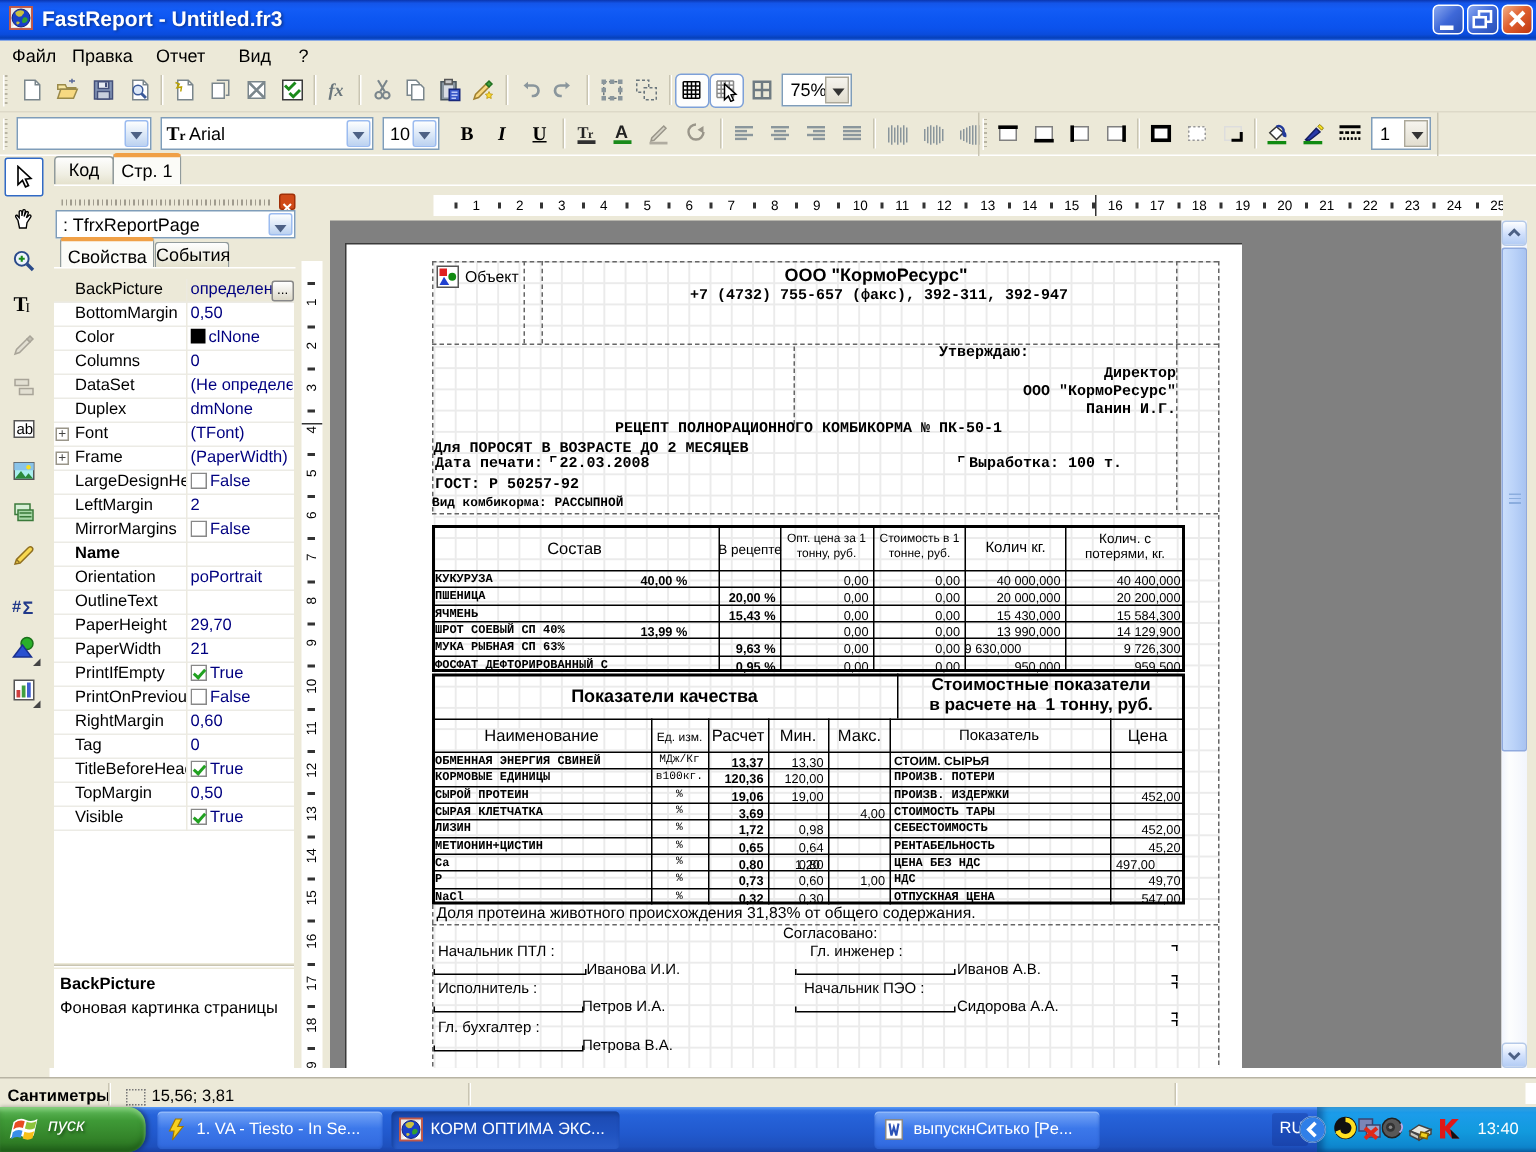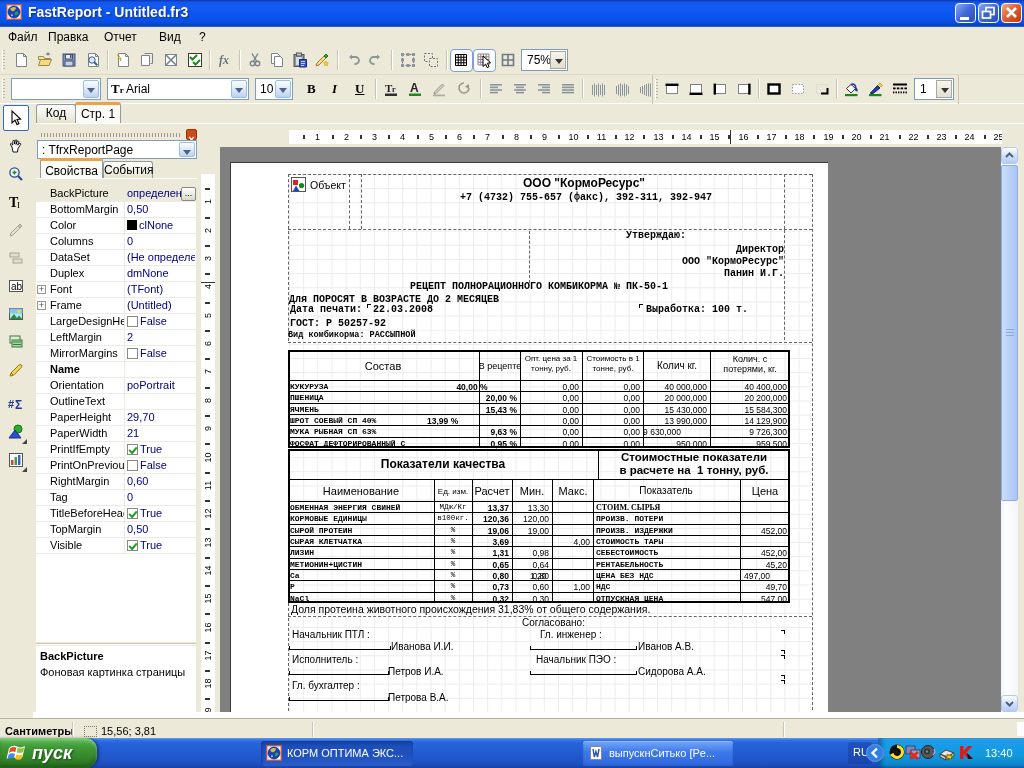--- a/index.html
+++ b/index.html
@@ -563,21 +563,21 @@
 <div class="prow" style="top:153px;">
       <span class="exp">+</span>
       <div class="pname" style="">Font</div>
       <div class="pdiv" style="position:absolute;left:88px;top:0;width:1px;height:16px;background:#eceae0"></div>
       <div class="pval">(TFont)</div>
     </div>
 <div class="prow" style="top:169px;">
       <span class="exp">+</span>
       <div class="pname" style="">Frame</div>
       <div class="pdiv" style="position:absolute;left:88px;top:0;width:1px;height:16px;background:#eceae0"></div>
-      <div class="pval">(Untitled)</div>
+      <div class="pval">(PaperWidth)</div>
     </div>
 <div class="prow" style="top:185px;">
       <div class="pname" style="">LargeDesignHeight</div>
       <div class="pdiv" style="position:absolute;left:88px;top:0;width:1px;height:16px;background:#eceae0"></div>
       <div class="pval"><span class="chk"></span>False</div>
     </div>
 <div class="prow" style="top:201px;">
       <div class="pname" style="">LeftMargin</div>
       <div class="pdiv" style="position:absolute;left:88px;top:0;width:1px;height:16px;background:#eceae0"></div>
       <div class="pval">2</div>
@@ -777,21 +777,27 @@
 </div>
 <div class="a" style="left:0;top:738px;width:1024px;height:30px;background:linear-gradient(180deg,#5a9cf8 0%,#3370e0 8%,#2663da 18%,#2159cd 60%,#1e50bd 88%,#1941a5 100%)">
 <div class="a" style="left:-2px;top:0px;width:99px;height:30px;border-radius:0 12px 12px 0;background:linear-gradient(180deg,#62bb5c,#3f9a37 30%,#338329 70%,#2a7322);box-shadow:inset 0 2px 3px #88d080,inset 0 -3px 4px #1e5c18,2px 0 3px rgba(0,0,0,.35)">
 <svg width="24" height="24" viewBox="0 0 24 24" style="position:absolute;left:7px;top:3px">
 <path d="M4 7 q4-3.5 8-1.5 q4 2 8-.5 l-2.5 11 q-4 2.5-8 .5 q-4-2-8 1.5z" fill="#fff"></path>
 <path d="M5 7.5 q3-2.3 6.5-1 l-1.2 4.5 q-3.5-1.3-6.5 1z" fill="#e84c22"></path>
 <path d="M12.8 6.8 q3.5 1.5 6.5-.3 l-1.2 4.6 q-3 1.8-6.5.2z" fill="#8cc43c"></path>
 <path d="M3.5 13.8 q3-2.3 6.5-1 l-1.2 4.7 q-3.5-1.3-6.3 1z" fill="#3a8ee8"></path>
 <path d="M11.3 13.5 q3.5 1.5 6.5-.3 l-1.1 4.6 q-3 1.8-6.6.2z" fill="#f8c018"></path>
 </svg>
-<div class="a" style="left:34px;top:5px;color:#fff;font-weight:bold;font-style:italic;font-size:18px;text-shadow:1px 1px 2px #1a4a14">пуск</div>
+<div class="a" style="left:34px;top:5px;color:#fff;font-weight:normal;font-style:italic;font-size:12px;text-shadow:1px 1px 2px #1a4a14">пуск</div>
+    </div>
+<div class="a task" style="left:105px;width:150px">
+      <span class="ic"><svg width="16" height="16" viewBox="0 0 16 16">
+          <path d="M7 1 L3 9 h3 L5 15 L12 6 H8.5 L11 1z" fill="#f8d020" stroke="#a07800" stroke-width=".8"></path>
+        </svg></span>
+      <span class="tx">1. VA - Tiesto - In Se...</span>
     </div>
 <div class="a task taskact" style="left:261px;width:152px">
       <span class="ic"><svg width="16" height="16" viewBox="0 0 16 16">
           <rect x="0.5" y="0.5" width="15" height="15" fill="#e8e8e8" stroke="#c05848" stroke-width="1.6"></rect>
           <polygon points="2,14 14,2 14,14" fill="#fff"></polygon>
           <circle cx="8" cy="8" r="6" fill="#1840c8" stroke="#0a1a70" stroke-width=".6"></circle>
           <path d="M4.2 4.4 Q6.5 2.2 9.5 3.2 Q10.8 4.6 9.2 5.6 Q8.6 7.4 6.4 7.2 Q4.4 6.6 4.2 4.4Z" fill="#c8c040"></path>
           <path d="M9.8 7.6 Q12.6 7.2 12.4 9.6 Q11 11.8 9 11.2 Q8.2 9.2 9.8 7.6Z" fill="#30a030"></path>
           <path d="M5 10.5 Q6.6 9.8 7.2 11.2 Q6.4 12.8 5.2 12.2 Q4.6 11.2 5 10.5Z" fill="#c8c040"></path>
         </svg></span>
@@ -894,21 +900,21 @@
       <div class="a" style="left:72px;top:197px;width:160px;text-align:center;font-size:11px;white-space:pre;">Состав</div>
       <div class="a" style="left:189px;top:198px;width:160px;text-align:center;font-size:9px;white-space:pre;">В рецепте</div>
       <div class="a" style="left:240px;top:191px;width:160px;text-align:center;font-size:8px;white-space:pre;">Опт. цена за 1</div>
       <div class="a" style="left:240px;top:201px;width:160px;text-align:center;font-size:8px;white-space:pre;">тонну, руб.</div>
       <div class="a" style="left:302px;top:191px;width:160px;text-align:center;font-size:8px;white-space:pre;">Стоимость в 1</div>
       <div class="a" style="left:302px;top:201px;width:160px;text-align:center;font-size:8px;white-space:pre;">тонне, руб.</div>
       <div class="a" style="left:366px;top:197px;width:160px;text-align:center;font-size:10px;white-space:pre;">Колич кг.</div>
       <div class="a" style="left:439px;top:191px;width:160px;text-align:center;font-size:9px;white-space:pre;">Колич. с</div>
       <div class="a" style="left:439px;top:201px;width:160px;text-align:center;font-size:9px;white-space:pre;">потерями, кг.</div>
       <div class="a" style="left:59px;top:219px;font-size:8px;font-family:'Liberation Mono',monospace;font-weight:bold;white-space:pre">КУКУРУЗА</div>
-      <div class="a" style="left:196px;top:219px;width:90px;text-align:center;font-size:8.5px;font-weight:bold;white-space:pre">40,00 %</div>
+      <div class="a" style="left:196px;top:219px;width:90px;text-align:left;font-size:8.5px;font-weight:bold;white-space:pre">40,00 %</div>
       <div class="a" style="left:258px;top:219px;width:90px;text-align:right;font-size:8.5px;white-space:pre">0,00</div>
       <div class="a" style="left:319px;top:219px;width:90px;text-align:right;font-size:8.5px;white-space:pre">0,00</div>
       <div class="a" style="left:386px;top:219px;width:90px;text-align:right;font-size:8.5px;white-space:pre">40 000,000</div>
       <div class="a" style="left:466px;top:219px;width:90px;text-align:right;font-size:8.5px;white-space:pre">40 400,000</div>
       <div class="a" style="left:59px;top:230px;font-size:8px;font-family:'Liberation Mono',monospace;font-weight:bold;white-space:pre">ПШЕНИЦА</div>
       <div class="a" style="left:196px;top:230px;width:90px;text-align:right;font-size:8.5px;font-weight:bold;white-space:pre">20,00 %</div>
       <div class="a" style="left:258px;top:230px;width:90px;text-align:right;font-size:8.5px;white-space:pre">0,00</div>
       <div class="a" style="left:319px;top:230px;width:90px;text-align:right;font-size:8.5px;white-space:pre">0,00</div>
       <div class="a" style="left:386px;top:230px;width:90px;text-align:right;font-size:8.5px;white-space:pre">20 000,000</div>
       <div class="a" style="left:466px;top:230px;width:90px;text-align:right;font-size:8.5px;white-space:pre">20 200,000</div>
@@ -961,40 +967,40 @@
       <div class="a" style="left:122px;top:324px;width:200px;text-align:center;font-size:8px;white-space:pre;">Ед. изм.</div>
       <div class="a" style="left:161px;top:322px;width:200px;text-align:center;font-size:11px;white-space:pre;">Расчет</div>
       <div class="a" style="left:201px;top:322px;width:200px;text-align:center;font-size:11px;white-space:pre;">Мин.</div>
       <div class="a" style="left:242px;top:322px;width:200px;text-align:center;font-size:11px;white-space:pre;">Макс.</div>
       <div class="a" style="left:335px;top:322px;width:200px;text-align:center;font-size:10px;white-space:pre;">Показатель</div>
       <div class="a" style="left:434px;top:322px;width:200px;text-align:center;font-size:11px;white-space:pre;">Цена</div>
       <div class="a" style="left:59px;top:340px;font-size:8px;font-family:'Liberation Mono',monospace;font-weight:bold;white-space:pre">ОБМЕННАЯ ЭНЕРГИЯ СВИНЕЙ</div>
       <div class="a" style="left:182px;top:340px;width:80px;text-align:center;font-size:7.5px;font-family:'Liberation Mono',monospace;white-space:pre">МДж/Кг</div>
       <div class="a" style="left:218px;top:340px;width:60px;text-align:right;font-size:8.5px;font-weight:bold;white-space:pre">13,37</div>
       <div class="a" style="left:258px;top:340px;width:60px;text-align:right;font-size:8.5px;white-space:pre">13,30</div>
-      <div class="a" style="left:365px;top:340px;font-size:8px;font-family:Liberation Serif, serif;font-weight:bold;white-space:pre">СТОИМ. СЫРЬЯ</div>
+      <div class="a" style="left:365px;top:340px;font-size:8px;font-family:Liberation Sans, sans-serif;font-weight:bold;white-space:pre">СТОИМ. СЫРЬЯ</div>
       <div class="a" style="left:59px;top:351px;font-size:8px;font-family:'Liberation Mono',monospace;font-weight:bold;white-space:pre">КОРМОВЫЕ ЕДИНИЦЫ</div>
       <div class="a" style="left:182px;top:351px;width:80px;text-align:center;font-size:7.5px;font-family:'Liberation Mono',monospace;white-space:pre">в100кг.</div>
       <div class="a" style="left:218px;top:351px;width:60px;text-align:right;font-size:8.5px;font-weight:bold;white-space:pre">120,36</div>
       <div class="a" style="left:258px;top:351px;width:60px;text-align:right;font-size:8.5px;white-space:pre">120,00</div>
       <div class="a" style="left:365px;top:351px;font-size:8px;font-family:'Liberation Mono',monospace;font-weight:bold;white-space:pre">ПРОИЗВ. ПОТЕРИ</div>
       <div class="a" style="left:59px;top:363px;font-size:8px;font-family:'Liberation Mono',monospace;font-weight:bold;white-space:pre">СЫРОЙ ПРОТЕИН</div>
       <div class="a" style="left:182px;top:363px;width:80px;text-align:center;font-size:7.5px;font-family:'Liberation Mono',monospace;white-space:pre">%</div>
       <div class="a" style="left:218px;top:363px;width:60px;text-align:right;font-size:8.5px;font-weight:bold;white-space:pre">19,06</div>
       <div class="a" style="left:258px;top:363px;width:60px;text-align:right;font-size:8.5px;white-space:pre">19,00</div>
       <div class="a" style="left:365px;top:363px;font-size:8px;font-family:'Liberation Mono',monospace;font-weight:bold;white-space:pre">ПРОИЗВ. ИЗДЕРЖКИ</div>
       <div class="a" style="left:496px;top:363px;width:60px;text-align:right;font-size:8.5px;white-space:pre">452,00</div>
       <div class="a" style="left:59px;top:374px;font-size:8px;font-family:'Liberation Mono',monospace;font-weight:bold;white-space:pre">СЫРАЯ КЛЕТЧАТКА</div>
       <div class="a" style="left:182px;top:374px;width:80px;text-align:center;font-size:7.5px;font-family:'Liberation Mono',monospace;white-space:pre">%</div>
       <div class="a" style="left:218px;top:374px;width:60px;text-align:right;font-size:8.5px;font-weight:bold;white-space:pre">3,69</div>
       <div class="a" style="left:299px;top:374px;width:60px;text-align:right;font-size:8.5px;white-space:pre">4,00</div>
       <div class="a" style="left:365px;top:374px;font-size:8px;font-family:'Liberation Mono',monospace;font-weight:bold;white-space:pre">СТОИМОСТЬ ТАРЫ</div>
       <div class="a" style="left:59px;top:385px;font-size:8px;font-family:'Liberation Mono',monospace;font-weight:bold;white-space:pre">ЛИЗИН</div>
       <div class="a" style="left:182px;top:385px;width:80px;text-align:center;font-size:7.5px;font-family:'Liberation Mono',monospace;white-space:pre">%</div>
-      <div class="a" style="left:218px;top:385px;width:60px;text-align:right;font-size:8.5px;font-weight:bold;white-space:pre">1,31</div>
+      <div class="a" style="left:218px;top:385px;width:60px;text-align:right;font-size:8.5px;font-weight:bold;white-space:pre">1,72</div>
       <div class="a" style="left:258px;top:385px;width:60px;text-align:right;font-size:8.5px;white-space:pre">0,98</div>
       <div class="a" style="left:365px;top:385px;font-size:8px;font-family:'Liberation Mono',monospace;font-weight:bold;white-space:pre">СЕБЕСТОИМОСТЬ</div>
       <div class="a" style="left:496px;top:385px;width:60px;text-align:right;font-size:8.5px;white-space:pre">452,00</div>
       <div class="a" style="left:59px;top:397px;font-size:8px;font-family:'Liberation Mono',monospace;font-weight:bold;white-space:pre">МЕТИОНИН+ЦИСТИН</div>
       <div class="a" style="left:182px;top:397px;width:80px;text-align:center;font-size:7.5px;font-family:'Liberation Mono',monospace;white-space:pre">%</div>
       <div class="a" style="left:218px;top:397px;width:60px;text-align:right;font-size:8.5px;font-weight:bold;white-space:pre">0,65</div>
       <div class="a" style="left:258px;top:397px;width:60px;text-align:right;font-size:8.5px;white-space:pre">0,64</div>
       <div class="a" style="left:365px;top:397px;font-size:8px;font-family:'Liberation Mono',monospace;font-weight:bold;white-space:pre">РЕНТАБЕЛЬНОСТЬ</div>
       <div class="a" style="left:496px;top:397px;width:60px;text-align:right;font-size:8.5px;white-space:pre">45,20</div>
       <div class="a" style="left:59px;top:408px;font-size:8px;font-family:'Liberation Mono',monospace;font-weight:bold;white-space:pre">Ca</div>

